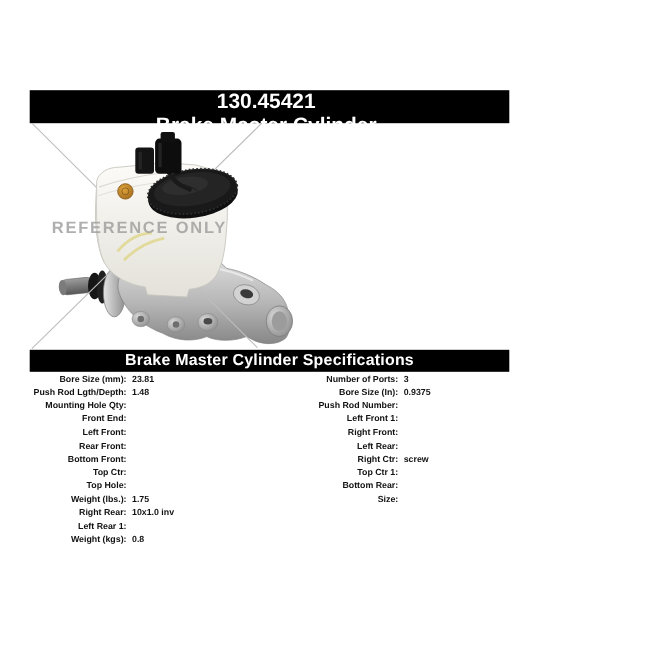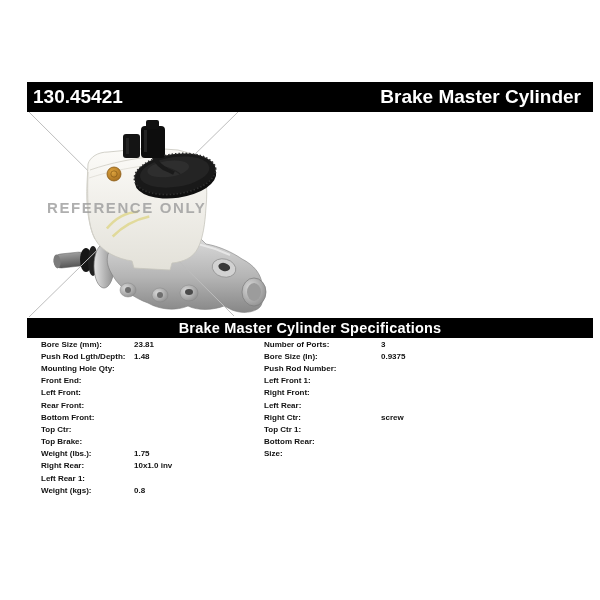--- a/index.html
+++ b/index.html
@@ -1,39 +1,39 @@
 <!DOCTYPE html>
 <html><head>
 <meta charset="utf-8">
 <style>
   html,body{margin:0;padding:0;background:#fff;}
   .page{position:relative;width:600px;height:600px;background:#fff;overflow:hidden;
         font-family:"Liberation Sans",sans-serif;}
 
   
-  .bar{position:absolute;left:27px;width:566px;background:#000;color:#fff;
-       display:flex;align-items:center;box-sizing:border-box;}
+  .bar{position:absolute;left:27px;width:436px;background:#000;color:#fff;
+       display:flex;align-items:center;box-sizing:border-box;flex-direction:column;}
   .bar-top{top:82px;height:30px;justify-content:space-between;
            font-size:19px;font-weight:bold;padding:0 12px 0 6px;}
   .bar-specs{top:318px;height:20px;justify-content:center;
              font-size:14.5px;font-weight:bold;letter-spacing:.2px;align-items:center;}
 
   
   .photo{position:absolute;left:28px;top:112px;width:282px;height:206px;}
   .photo svg{display:block;}
   .watermark{position:absolute;left:47px;top:199px;z-index:3;
              font-size:15px;font-weight:bold;letter-spacing:1.6px;
              color:#9e9e9e;opacity:.82;white-space:nowrap;}
 
   
   .spec-table{position:absolute;top:338px;font-size:8px;font-weight:bold;color:#111;}
   .spec-table.left{left:27px;}
   .spec-table.right{left:250px;}
   .spec-row{display:flex;height:12.2px;align-items:center;}
-  .spec-label{display:inline-block;white-space:nowrap;margin-left:14px;}
+  .spec-label{display:inline-block;text-align:right;white-space:nowrap;}
   .left .spec-label{width:88px;}
   .right .spec-label{width:112px;}
   .spec-value{padding-left:5px;white-space:nowrap;}
 </style>
 </head>
 <body>
 
 <div class="page">
 
   <div class="bar bar-top">
@@ -178,21 +178,21 @@
       </div>
       <div class="spec-row">
         <span class="spec-label">Bottom Front:</span>
         <span class="spec-value"></span>
       </div>
       <div class="spec-row">
         <span class="spec-label">Top Ctr:</span>
         <span class="spec-value"></span>
       </div>
       <div class="spec-row">
-        <span class="spec-label">Top Brake:</span>
+        <span class="spec-label">Top Hole:</span>
         <span class="spec-value"></span>
       </div>
       <div class="spec-row">
         <span class="spec-label">Weight (lbs.):</span>
         <span class="spec-value">1.75</span>
       </div>
       <div class="spec-row">
         <span class="spec-label">Right Rear:</span>
         <span class="spec-value">10x1.0 inv</span>
       </div>

